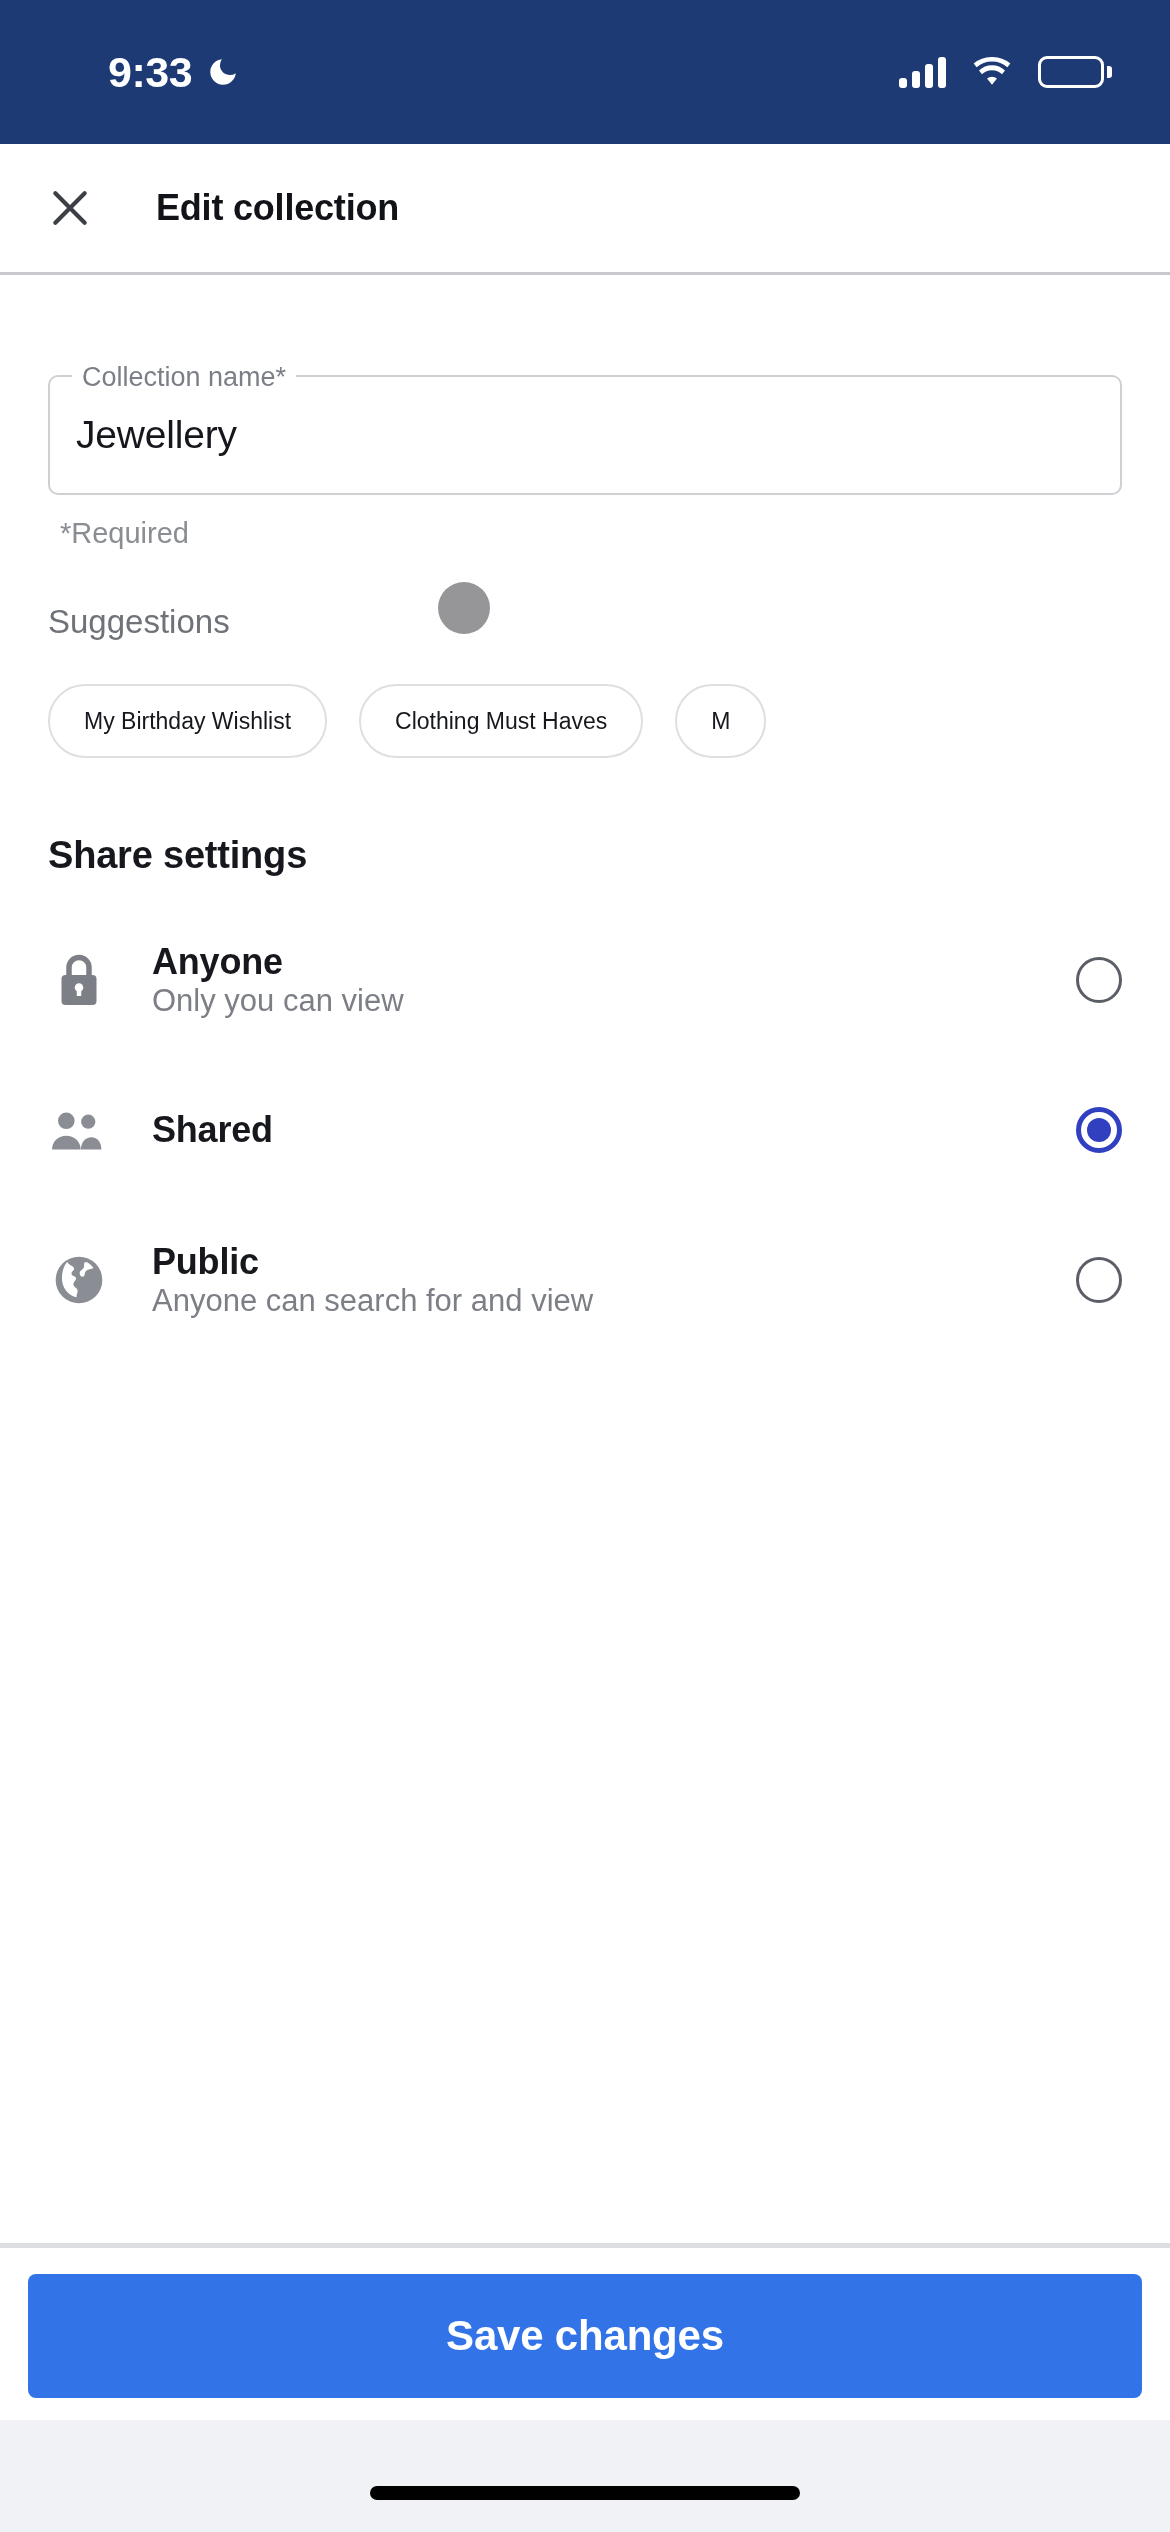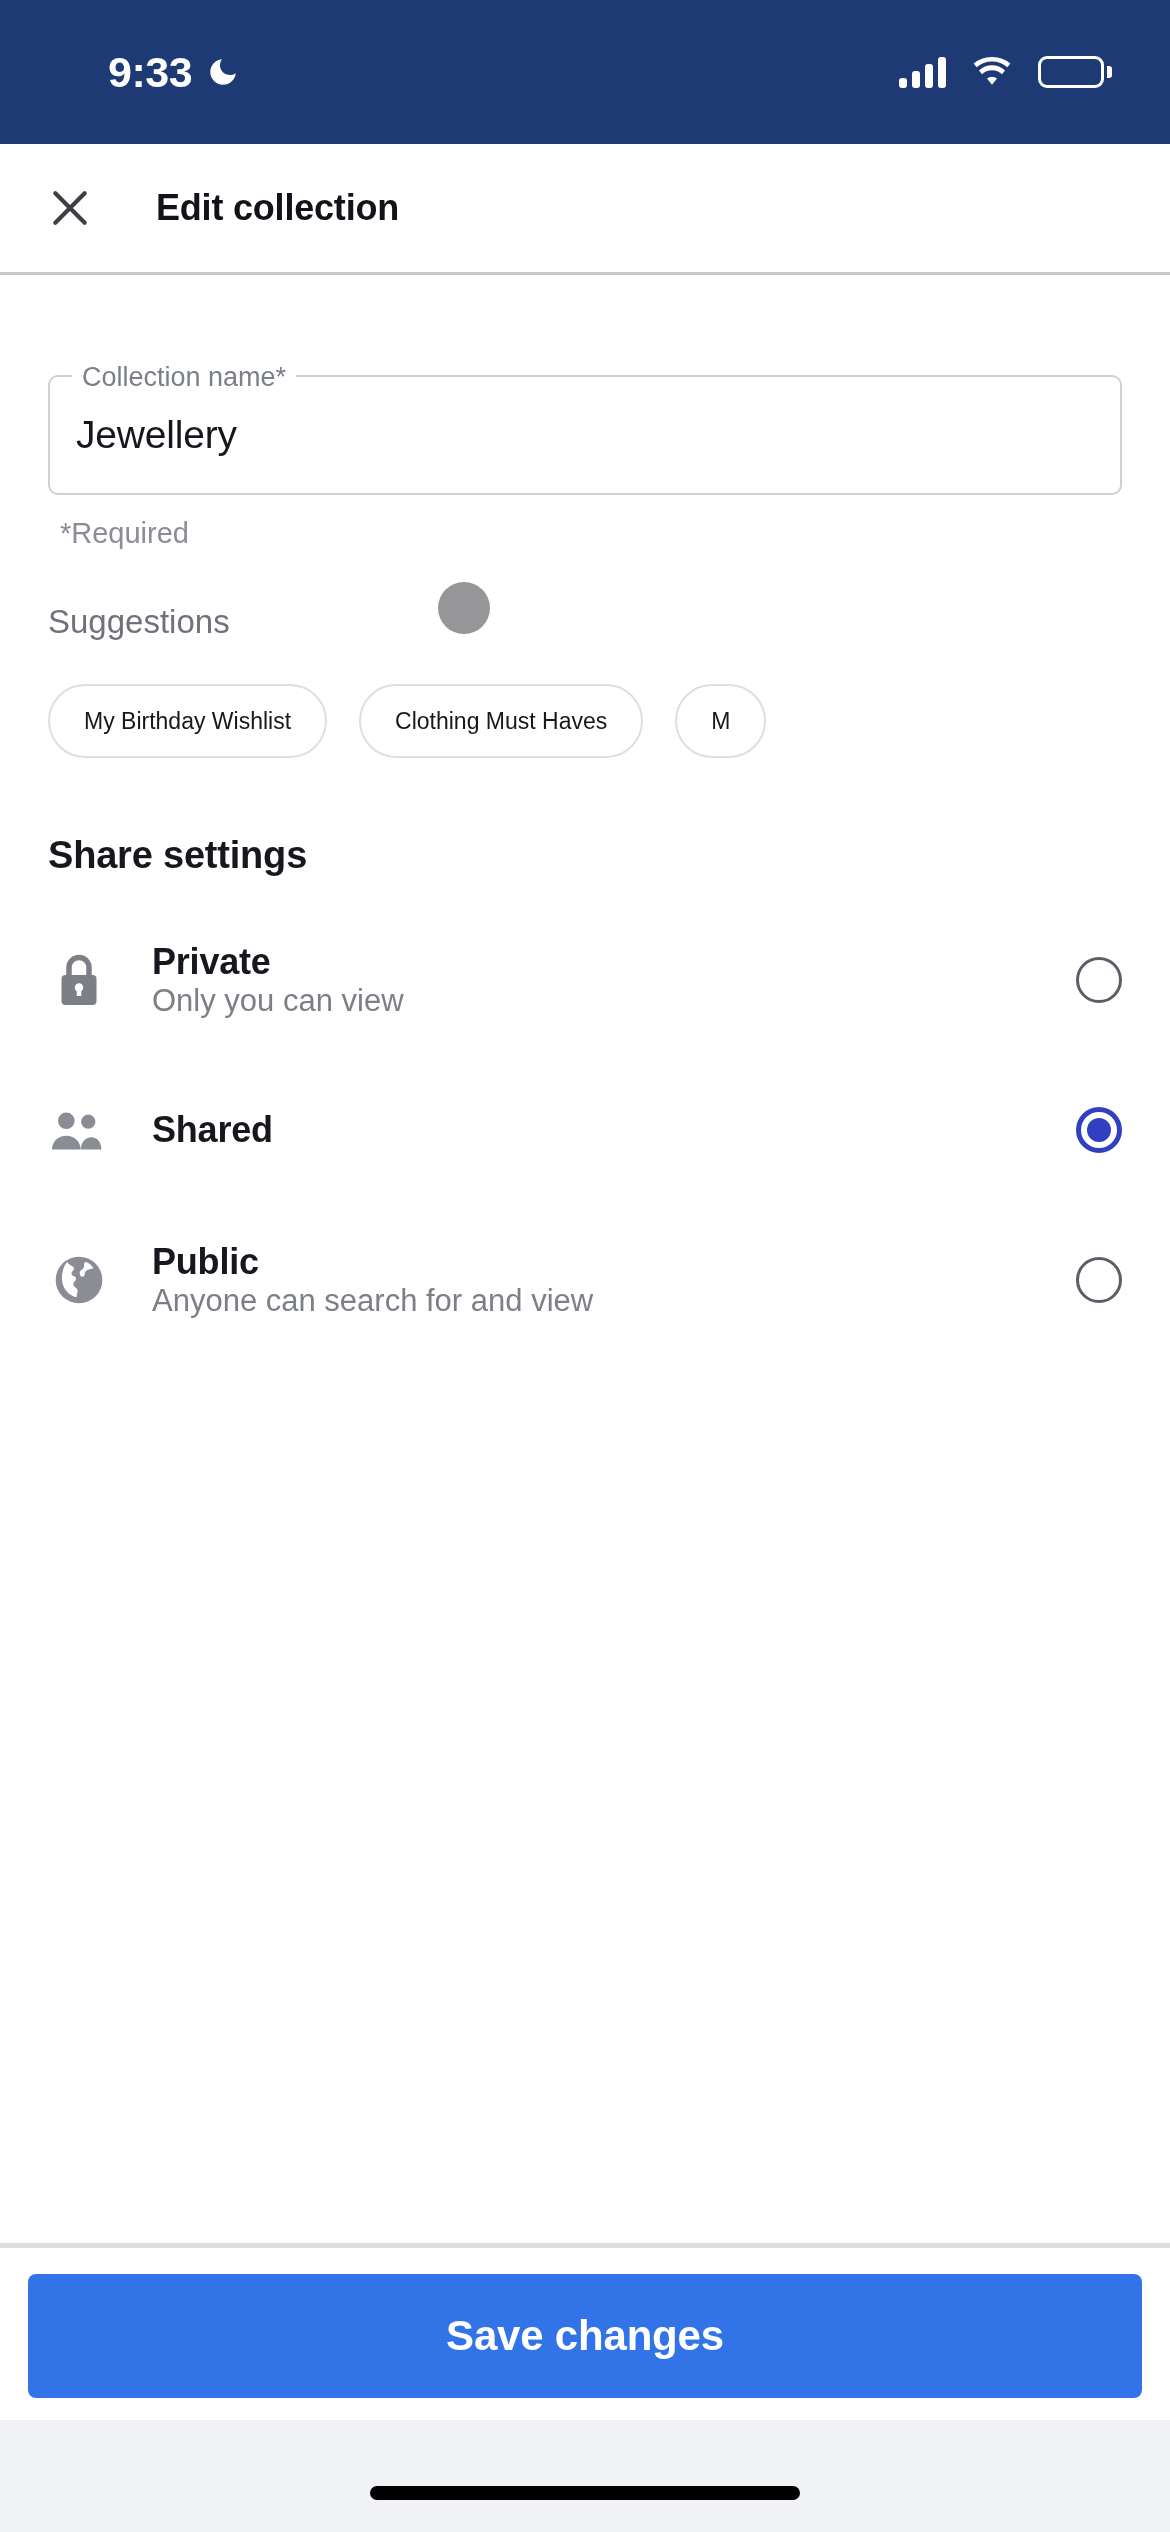--- a/index.html
+++ b/index.html
@@ -287,21 +287,21 @@
       <div class="opt">
         <span class="opt-ico">
           <svg width="52" height="60" viewBox="0 0 20 24">
             <path d="M6 10V7a4 4 0 0 1 8 0v3" fill="none" stroke="#7c7f86" stroke-width="2.2"></path>
             <rect x="3" y="10" width="14" height="12" rx="1.6" fill="#7c7f86"></rect>
             <circle cx="10" cy="15" r="1.7" fill="#ffffff"></circle>
             <rect x="9.1" y="15" width="1.8" height="3.4" fill="#ffffff"></rect>
           </svg>
         </span>
         <span class="opt-text">
-          <span class="opt-title">Private</span>
+          <span class="opt-title">Anyone</span>
           <span class="opt-sub" style="display:block">Only you can view</span>
         </span>
         <span class="radio"></span>
       </div>
 
       <div class="opt">
         <span class="opt-ico">
           <svg width="60" height="48" viewBox="0 0 26 20">
             <circle cx="7.5" cy="6" r="3.6" fill="#8a8d94"></circle>
             <circle cx="17" cy="6.4" r="3.1" fill="#8a8d94"></circle>

